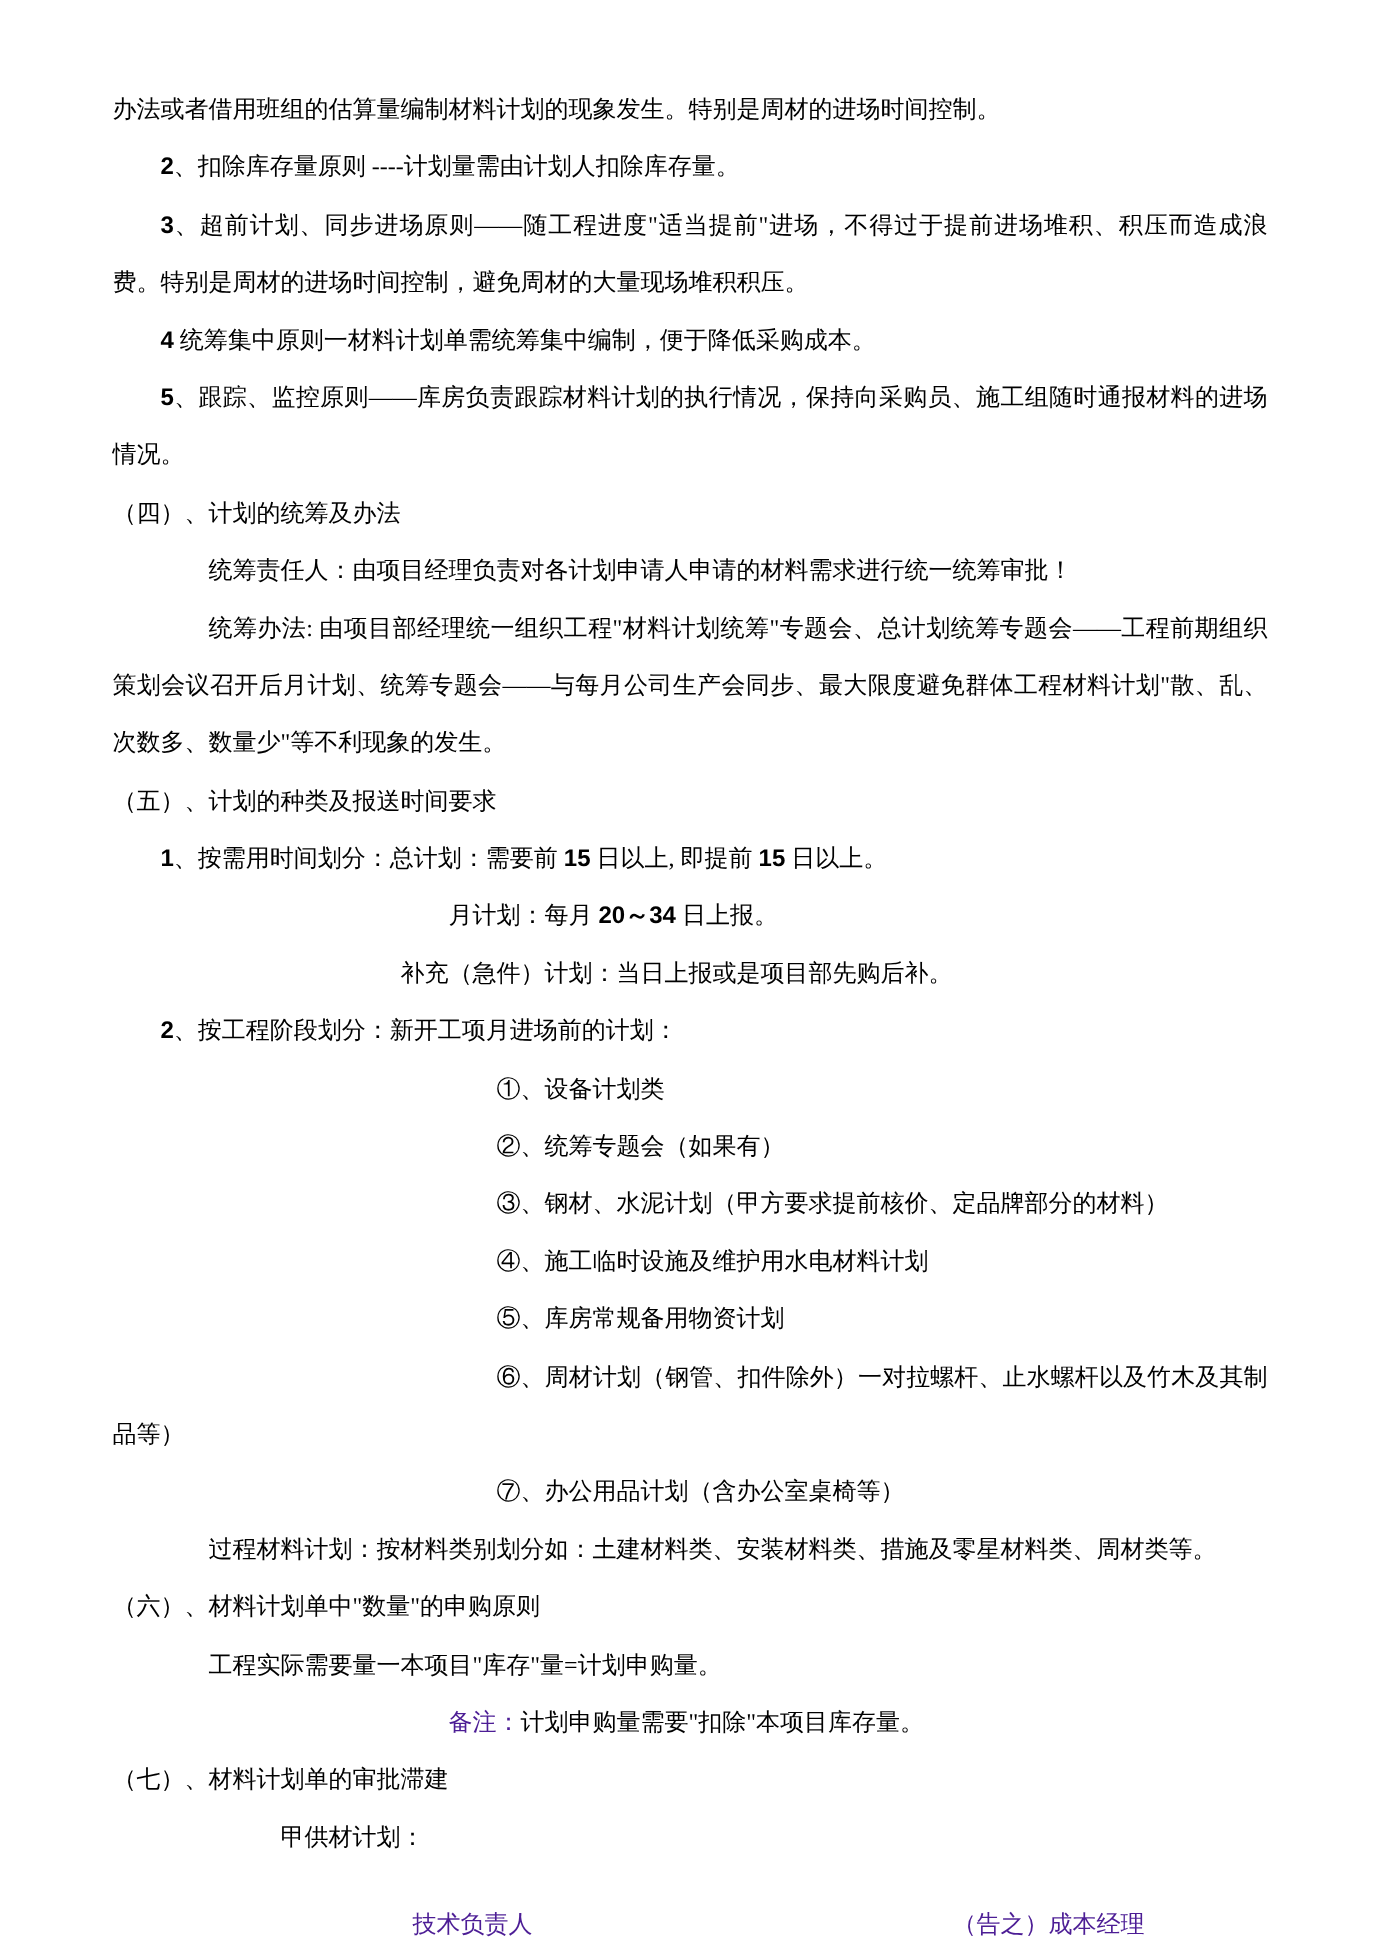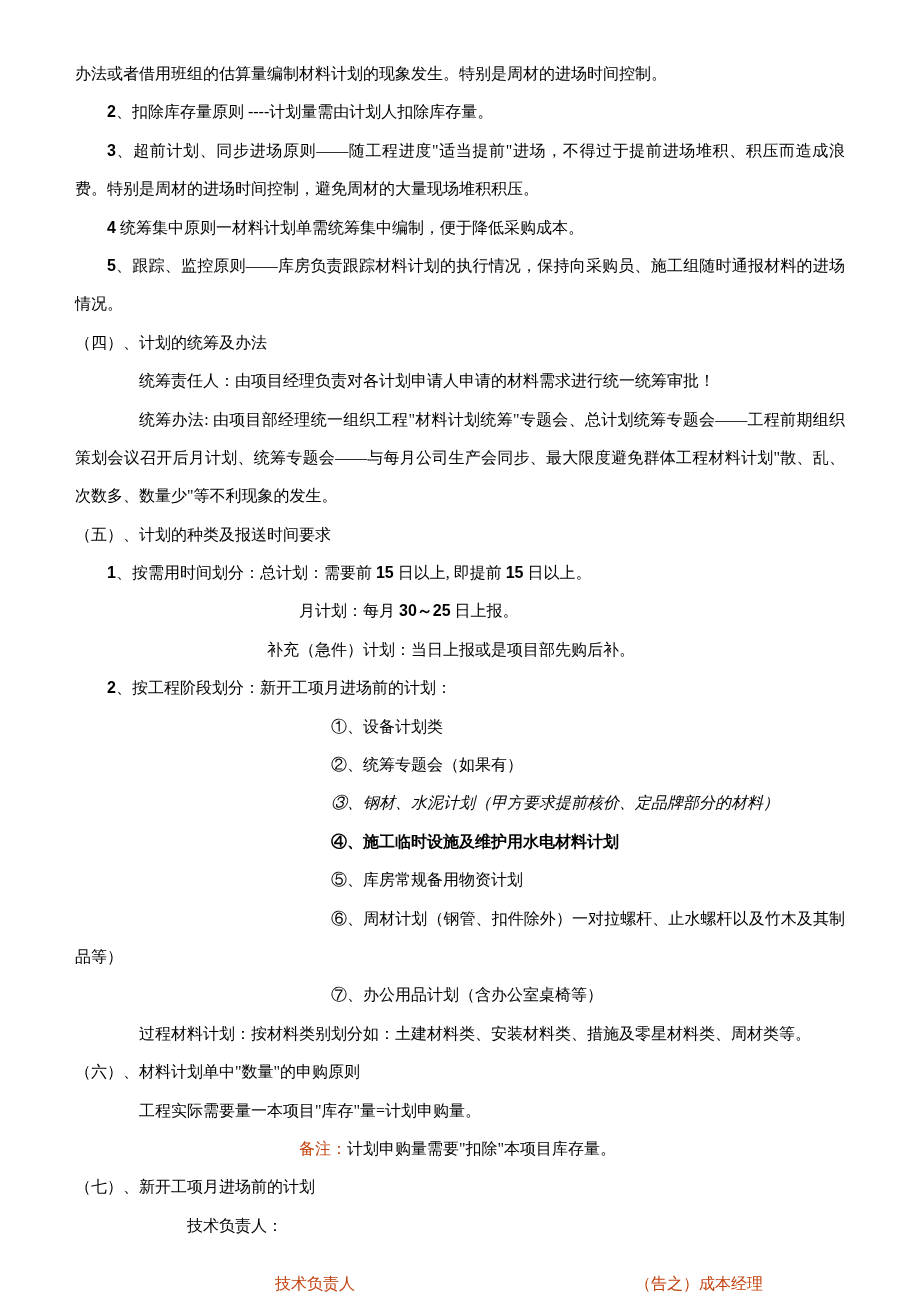--- a/index.html
+++ b/index.html
@@ -24,21 +24,21 @@
       text-indent: 4em;
     }
     .no-indent {
       text-indent: 0;
     }
     .b {
       font-weight: bold;
       font-family: Arial, sans-serif;
     }
     .red {
-      color: #c2410c;
+      color: #4c1d95;
       font-family: "KaiTi", "楷体", serif;
     }
     .flow-row {
       display: flex;
       justify-content: flex-start;
       margin-top: 20px;
     }
     .flow-left {
       margin-left: 200px;
     }
@@ -73,47 +73,47 @@
 
 <p class="para indent2">统筹办法: 由项目部经理统一组织工程"材料计划统筹"专题会、总计划统筹专题会——工程前期组织策划会议召开后月计划、统筹专题会——与每月公司生产会同步、最大限度避免群体工程材料计划"散、乱、次数多、数量少"等不利现象的发生。</p>
 
 <p class="para no-indent">（五）、计划的种类及报送时间要求</p>
 
 <p class="para indent1">
   <span class="b">1</span><span>、按需用时间划分：总计划：需要前 </span><span class="b">15</span><span> 日以上, 即提前 </span><span class="b">15</span><span> 日以上。</span>
 </p>
 
 <p class="para" style="text-indent: 14em;">
-  <span>月计划：每月 </span><span class="b">30～25</span><span> 日上报。</span>
+  <span>月计划：每月 </span><span class="b">20～34</span><span> 日上报。</span>
 </p>
 
 <p class="para" style="text-indent: 12em;">补充（急件）计划：当日上报或是项目部先购后补。</p>
 
 <p class="para indent1">
   <span class="b">2</span><span>、按工程阶段划分：新开工项月进场前的计划：</span>
 </p>
 
 <p class="para" style="text-indent: 16em;">①、设备计划类</p>
 <p class="para" style="text-indent: 16em;">②、统筹专题会（如果有）</p>
-<p class="para" style="text-indent: 16em; font-style: italic;">③、钢材、水泥计划（甲方要求提前核价、定品牌部分的材料）</p>
-<p class="para" style="text-indent: 16em; font-weight: bold;">④、施工临时设施及维护用水电材料计划</p>
+<p class="para" style="text-indent: 16em;">③、钢材、水泥计划（甲方要求提前核价、定品牌部分的材料）</p>
+<p class="para" style="text-indent: 16em;">④、施工临时设施及维护用水电材料计划</p>
 <p class="para" style="text-indent: 16em;">⑤、库房常规备用物资计划</p>
 <p class="para" style="text-indent: 16em;">⑥、周材计划（钢管、扣件除外）一对拉螺杆、止水螺杆以及竹木及其制品等）</p>
 <p class="para" style="text-indent: 16em;">⑦、办公用品计划（含办公室桌椅等）</p>
 
 <p class="para indent2">过程材料计划：按材料类别划分如：土建材料类、安装材料类、措施及零星材料类、周材类等。</p>
 
 <p class="para no-indent">（六）、材料计划单中"数量"的申购原则</p>
 
 <p class="para indent2">工程实际需要量一本项目"库存"量=计划申购量。</p>
 
 <p class="para" style="text-indent: 14em;">
   <span class="red">备注：</span><span>计划申购量需要"扣除"本项目库存量。</span>
 </p>
 
-<p class="para no-indent">（七）、新开工项月进场前的计划</p>
+<p class="para no-indent">（七）、材料计划单的审批滞建</p>
 
-<p class="para" style="text-indent: 7em;">技术负责人：</p>
+<p class="para" style="text-indent: 7em;">甲供材计划：</p>
 
 <div class="flow-row">
   <span class="red flow-left">技术负责人</span>
   <span class="red flow-right">（告之）成本经理</span>
 </div>
 
 </body></html>

